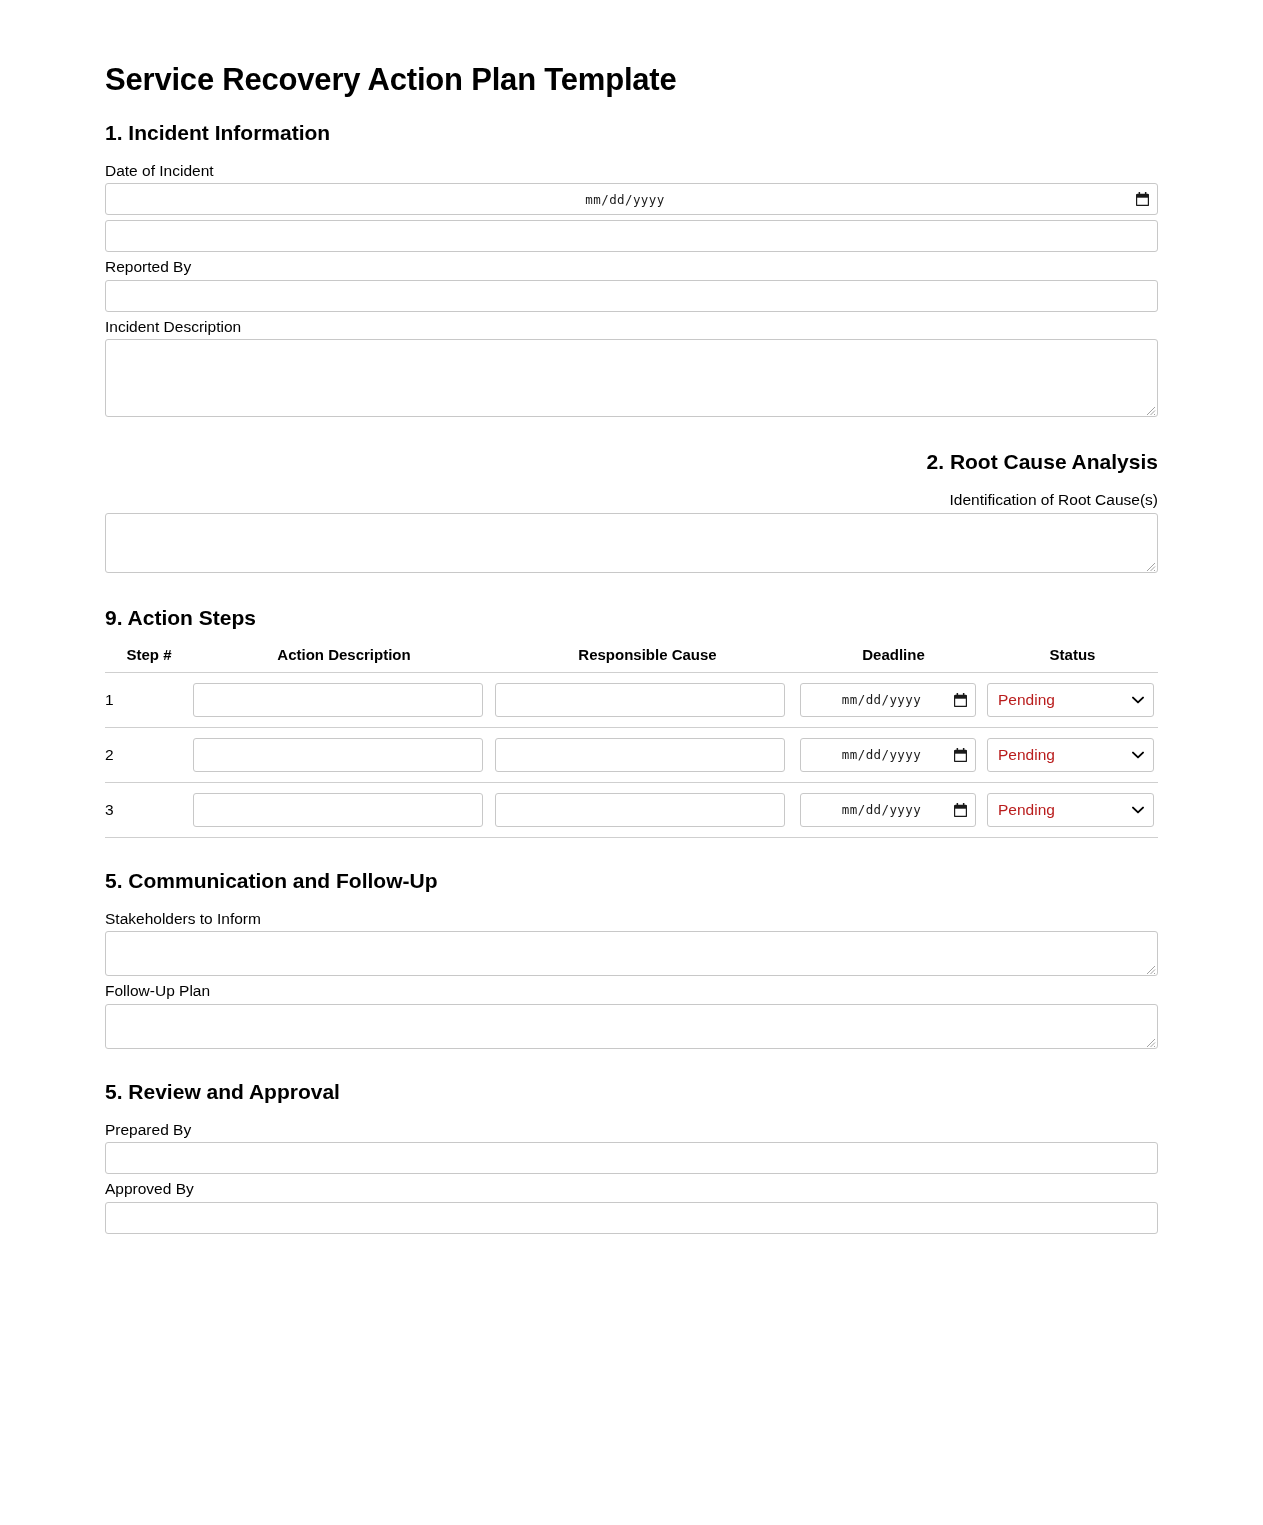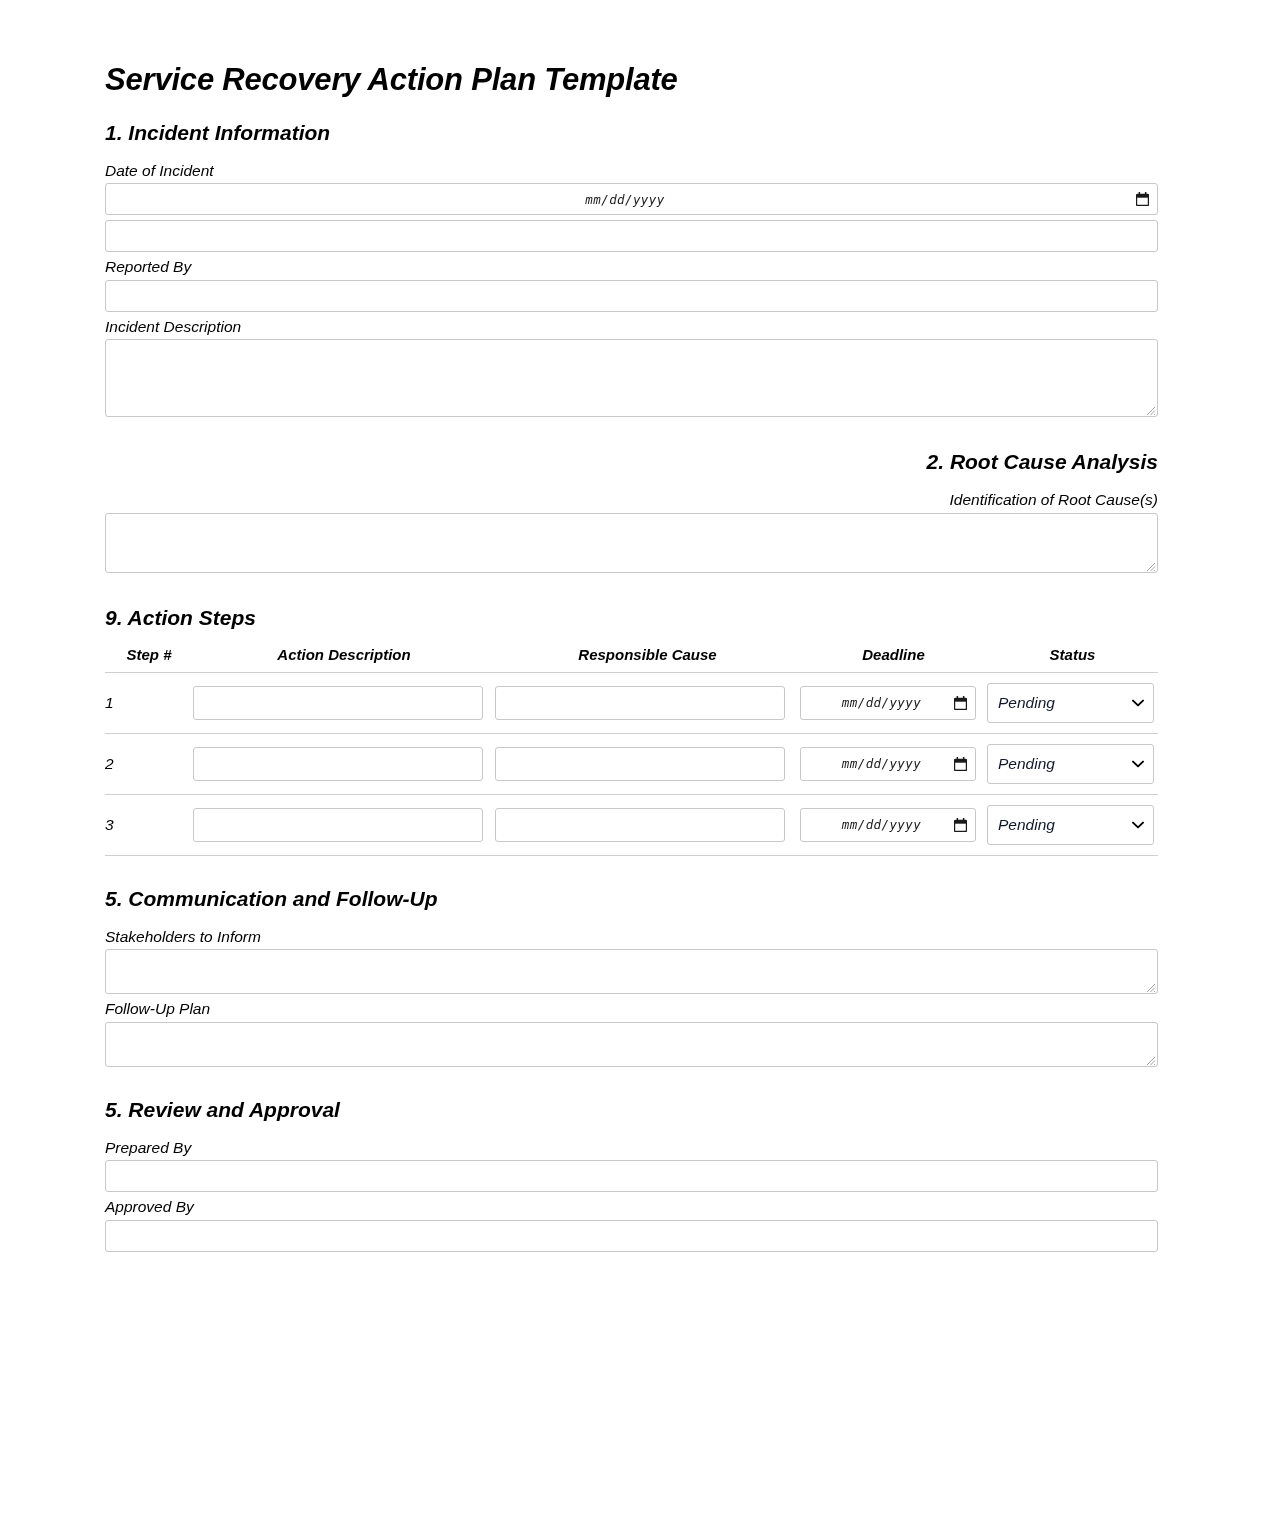--- a/index.html
+++ b/index.html
@@ -27,21 +27,20 @@
     top: 0;
     left: 0;
     width: 1263px;
     height: 1300px;
     overflow: hidden;
   }
   .doc {
     padding: 62px 105px 0 105px;
     width: 1053px;
     box-sizing: content-box;
-    font-style: italic;
   }
 
   h1.doc-title {
     font-size: 31px;
     font-weight: bold;
     line-height: 1.15;
     margin: 0 0 22px 0;
     letter-spacing: -0.2px;
   }
   h2.section-title {
@@ -172,31 +171,31 @@
     box-sizing: border-box;
     border: 1px solid #c8c8c8;
     border-radius: 3px;
     background: #fff;
     display: flex;
     align-items: center;
     padding: 0 8px;
   }
   .cell-select {
     width: 167px;
-    height: 40px;
+    height: 34px;
     box-sizing: border-box;
     border: 1px solid #c8c8c8;
     border-radius: 3px;
     background: #fff;
     display: flex;
     align-items: center;
     justify-content: space-between;
     padding: 0 9px 0 10px;
     font-size: 15.5px;
-    color: #0f172a;
+    color: #b91c1c;
   }
   .chev {
     width: 12px;
     height: 8px;
     flex: 0 0 auto;
   }
 </style>
 </head>
 <body>
 

